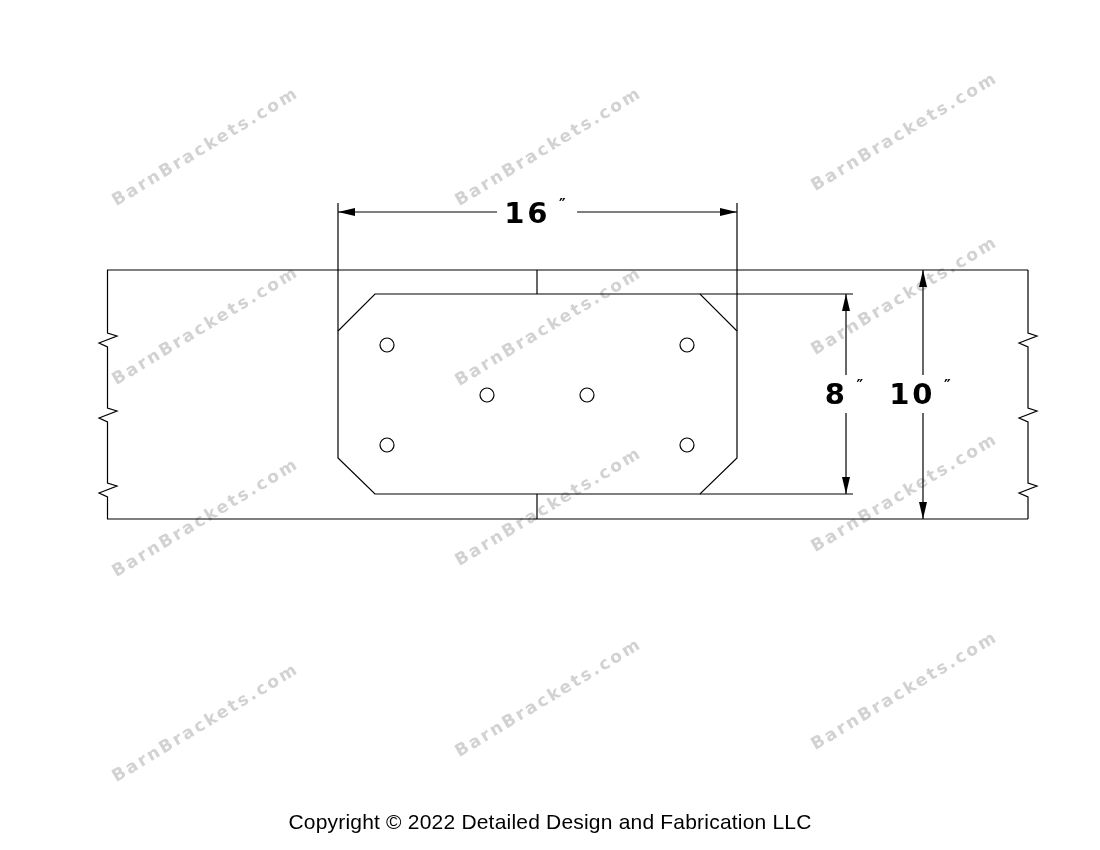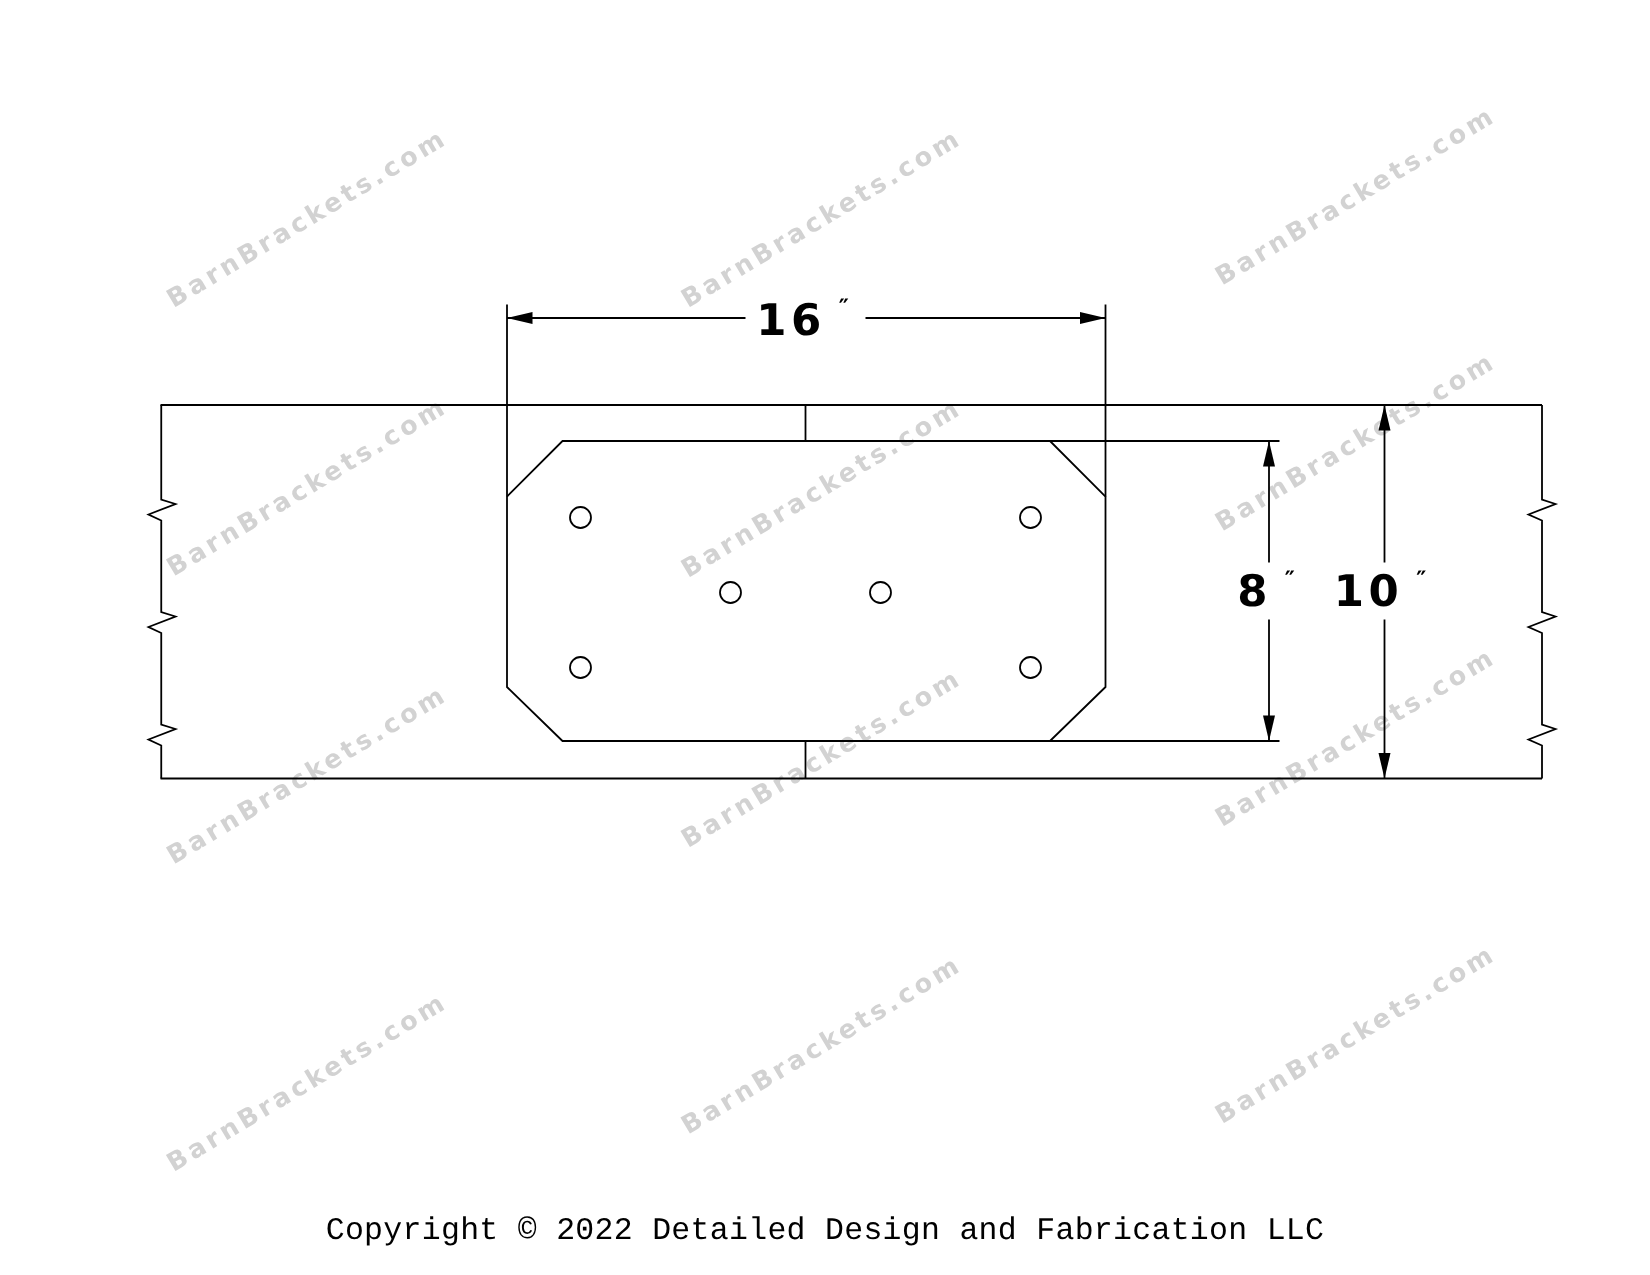--- a/index.html
+++ b/index.html
@@ -59,21 +59,21 @@
   }
   .dim-main { font-size: 29px; }
   .dim-unit { font-size: 15px; letter-spacing: 0px; }
   #copyright {
     position: absolute;
     left: 0;
     right: 0;
     top: 810px;
     z-index: 3;
     text-align: center;
-    font-family: Liberation Mono, monospace;
+    font-family: Liberation Sans, sans-serif;
     font-size: 21px;
     color: #000000;
     letter-spacing: 0.2px;
   }
 </style>
 </head>
 <body>
 
 <div id="page">
 

